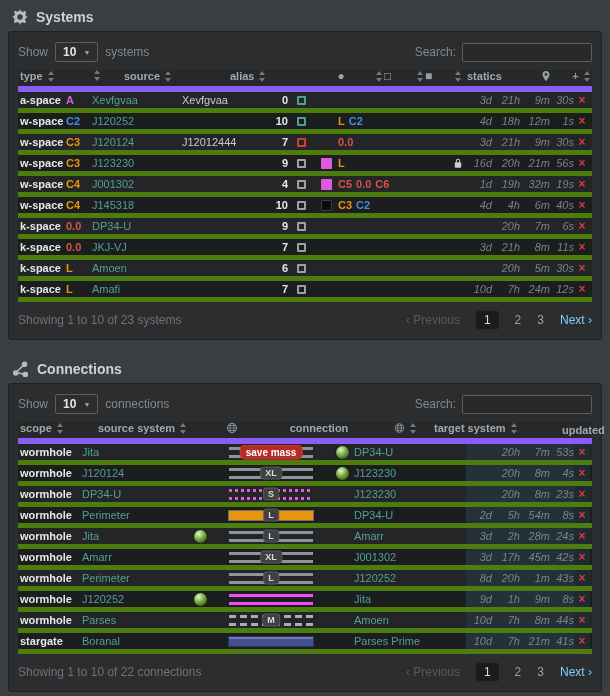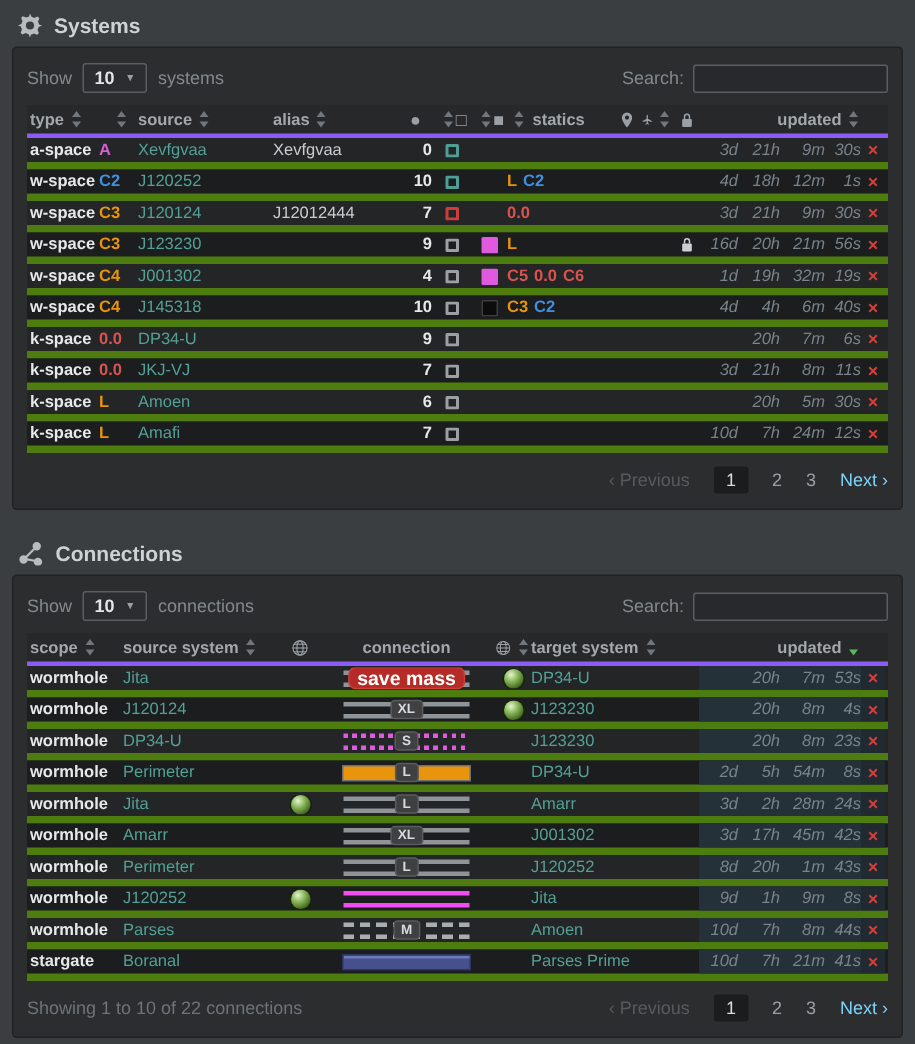--- a/index.html
+++ b/index.html
@@ -16,21 +16,21 @@
   .mt{margin-top:12px;}
   
   .panel{margin:0 8px;background:#2b2d2f;border:1px solid #1f2122;border-radius:3px;padding:8px 9px;}
   
   .toolbar{display:flex;align-items:center;height:24px;margin-bottom:6px;font-size:12px;color:#83898d;}
   .lenselect{display:inline-flex;align-items:center;border:1px solid #5a5e61;border-radius:2px;padding:2px 7px;margin:0 7px;color:#e2e5e7;font-weight:bold;font-size:12px;background:#2b2d2f;cursor:pointer;}
   .lenselect::after{content:"▼";font-size:7px;color:#9aa0a4;margin-left:7px;}
   .searchbox{margin-left:auto;display:flex;align-items:center;gap:6px;}
   .searchbox input{width:130px;height:19px;background:#27292b;border:1px solid #5a5e61;border-radius:2px;color:#dddfe1;padding:1px 5px;font-size:11px;outline:none;}
   
-  .thead{display:flex;align-items:center;height:22px;background:#26282a;font-size:11px;font-weight:bold;color:#a2a8ac;border-bottom:3px solid #8b5cf6;padding:0 2px;}
+  .thead{display:flex;align-items:flex-start;height:22px;background:#26282a;font-size:11px;font-weight:bold;color:#a2a8ac;border-bottom:6px solid #8b5cf6;padding:0 2px;gap:16px;}
   .tbody .trow{display:flex;align-items:center;height:21px;border-bottom:5px solid #4d7c0f;padding:0 2px;}
   .tbody .trow:nth-child(odd){background:#232526;}
   .tbody .trow:nth-child(even){background:#1b1d1e;}
   .c{flex:none;white-space:nowrap;overflow:hidden;}
   .hcell{display:flex;align-items:center;overflow:visible;}
   .hc{justify-content:center;}
   .hr{justify-content:flex-end;}
   .sort{position:relative;width:8px;height:11px;display:inline-block;margin-left:5px;flex:none;}
   .sort::before{content:"";position:absolute;top:0;left:0;border-left:3.5px solid transparent;border-right:3.5px solid transparent;border-bottom:4px solid #71777b;}
   .sort::after{content:"";position:absolute;bottom:0;left:0;border-left:3.5px solid transparent;border-right:3.5px solid transparent;border-top:4px solid #71777b;}
@@ -74,21 +74,21 @@
   .ln{position:absolute;left:0;width:100%;height:3px;}
   .l1{top:2px;} .l2{bottom:2px;}
   .lines-gray .ln{background:#8f9498;}
   .lines-magenta .ln{background:#f24df2;}
   .dots-magenta .ln{background:repeating-linear-gradient(90deg,#e05ae0 0 3px,transparent 3px 6px);}
   .dash-gray .ln{background:repeating-linear-gradient(90deg,#a9adb0 0 7px,transparent 7px 11px);}
   .bar{position:absolute;top:3px;left:0;width:100%;height:9px;}
   .bar.orange{background:#e8940d;box-shadow:0 0 0 1px #6f7072;}
   .bar.navy{background:#46508c;box-shadow:inset 0 2px 0 #6d79b8, 0 0 0 1px #2c355e;}
   .badge{position:absolute;left:50%;top:50%;transform:translate(-50%,-50%);background:#3e4042;border:1px solid #5a5b5d;color:#d8dbdd;font-size:9px;font-weight:bold;padding:0 4px;line-height:11px;border-radius:3px;white-space:nowrap;}
-  .badge.savemass{background:#b52b27;border-color:#cf3f39;color:#fff;font-size:13px;line-height:13px;padding:0 5px;border-radius:5px;}
+  .badge.savemass{background:#b52b27;border-color:#cf3f39;color:#fff;font-size:10px;line-height:13px;padding:0 5px;border-radius:5px;}
   
   .tfoot{display:flex;align-items:center;margin-top:7px;height:22px;font-size:12px;color:#6d7378;}
   .pager{margin-left:auto;display:flex;align-items:center;gap:16px;font-size:12px;}
   .pg-prev{color:#565b5e;cursor:default;}
   .pg-num{color:#9aa0a4;cursor:pointer;}
   .pg-num.active{background:#1a1c1d;color:#d9dcde;padding:2px 8px;border-radius:2px;}
   .pg-next{color:#7dd3fc;cursor:pointer;}
 </style>
 </head>
 <body>
@@ -408,20 +408,21 @@
           <i class="updseg sh">7h</i>
           <i class="updseg sm">24m</i>
           <i class="updseg ss">12s</i>
         </span>
       <span class="c t-del del">×</span>
     </div>
 
   </div>
 
   <div class="tfoot">
+    <span>Showing 1 to 10 of 23 systems</span>
     <span class="pager">
       <span class="pg-prev">‹ Previous</span>
       <span class="pg-num active">1</span>
       <span class="pg-num">2</span>
       <span class="pg-num">3</span>
       <span class="pg-next">Next ›</span>
     </span>
   </div>
 </div>
 

